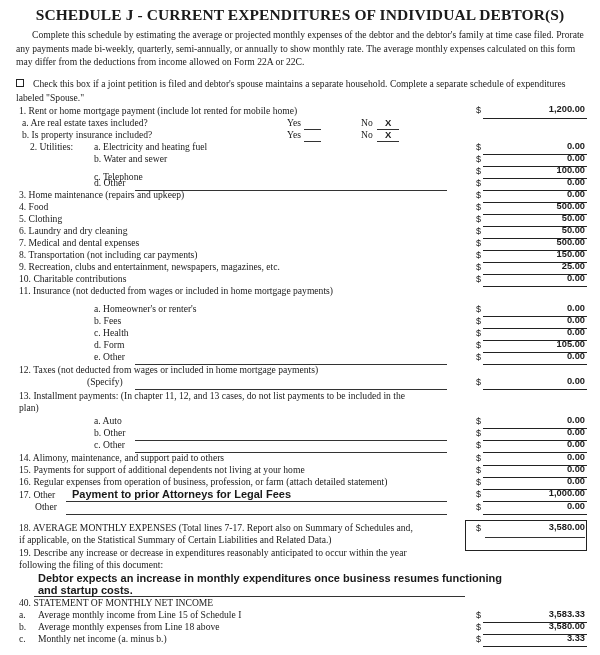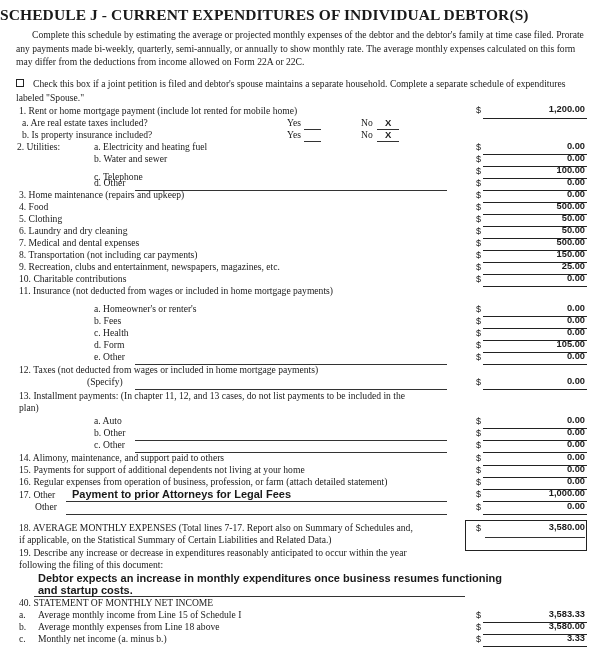--- a/index.html
+++ b/index.html
@@ -1,18 +1,18 @@
 <!DOCTYPE html>
 <html><head>
 <meta charset="utf-8">
 <style>
   html, body { margin:0; padding:0; background:#ffffff; }
   body { width:600px; height:655px; position:relative; overflow:hidden; font-family:"Liberation Serif", serif; color:#1a1a1a; }
   .abs { position:absolute; white-space:nowrap; }
-  .title { left:0; width:480px; top:6px; text-align:center; font-weight:bold; font-size:15.5px; letter-spacing:0.1px; }
+  .title { left:0; width:600px; top:6px; text-align:center; font-weight:bold; font-size:15.5px; letter-spacing:0.1px; }
   .intro { left:16px; top:28px; width:572px; font-size:9.6px; line-height:13.7px; white-space:normal; text-indent:16px; }
   .check { left:16px; top:77px; width:572px; font-size:9.6px; line-height:13.5px; white-space:normal; }
   .cb { display:inline-block; width:6px; height:6px; border:1.3px solid #222; margin-right:9px; vertical-align:0px; }
   .lbl { font-size:9.6px; line-height:12px; }
   .dollar { font-size:9px; font-family:"Liberation Sans", sans-serif; }
   .amt { font-family:"Liberation Sans", sans-serif; font-weight:bold; font-size:9.3px; text-align:right; width:100px; }
   .uline { position:absolute; height:0; border-top:1.6px solid #222; }
   .fline { position:absolute; height:0; border-top:1.2px solid #333; }
   .fill { font-family:"Liberation Sans", sans-serif; font-weight:bold; font-size:11px; }
   .mark { font-family:"Liberation Sans", sans-serif; font-weight:bold; font-size:9.5px; }
@@ -37,21 +37,21 @@
 <div class="abs mark" style="left:385px;top:117px">X</div>
 <div class="fline" style="left:377px;top:129px;width:22px"></div>
 
 <div class="abs lbl" style="left:22px;top:129px">b. Is property insurance included?</div>
 <div class="abs lbl" style="left:287px;top:129px">Yes</div>
 <div class="fline" style="left:304px;top:141px;width:17px"></div>
 <div class="abs lbl" style="left:361px;top:129px">No</div>
 <div class="abs mark" style="left:385px;top:129px">X</div>
 <div class="fline" style="left:377px;top:141px;width:22px"></div>
 
-<div class="abs lbl" style="left:17px;top:141px">2. Utilities:</div>
+<div class="abs lbl" style="left:30px;top:141px">2. Utilities:</div>
 <div class="abs lbl" style="left:94px;top:141px">a. Electricity and heating fuel</div>
 <div class="abs dollar" style="left:476px;top:142px">$</div>
 <div class="abs amt" style="left:485px;top:141px">0.00</div>
 <div class="uline" style="left:483px;top:154px;width:104px"></div>
 
 <div class="abs lbl" style="left:94px;top:153px">b. Water and sewer</div>
 <div class="abs dollar" style="left:476px;top:154px">$</div>
 <div class="abs amt" style="left:485px;top:153px">0.00</div>
 <div class="uline" style="left:483px;top:166px;width:104px"></div>
 

